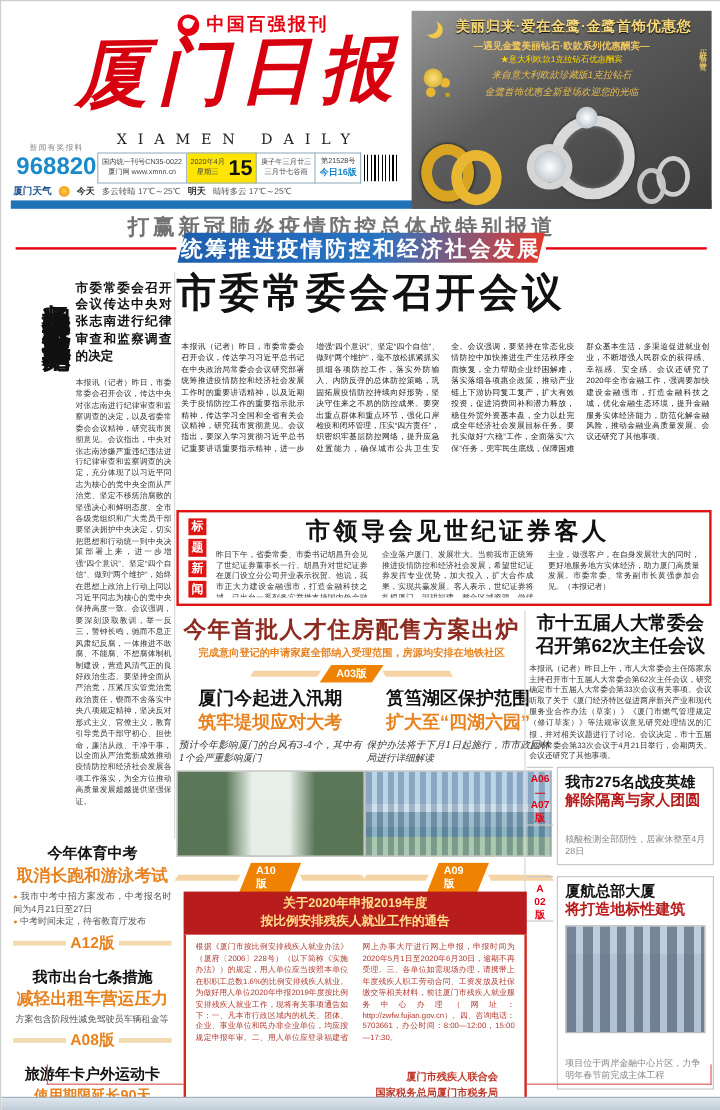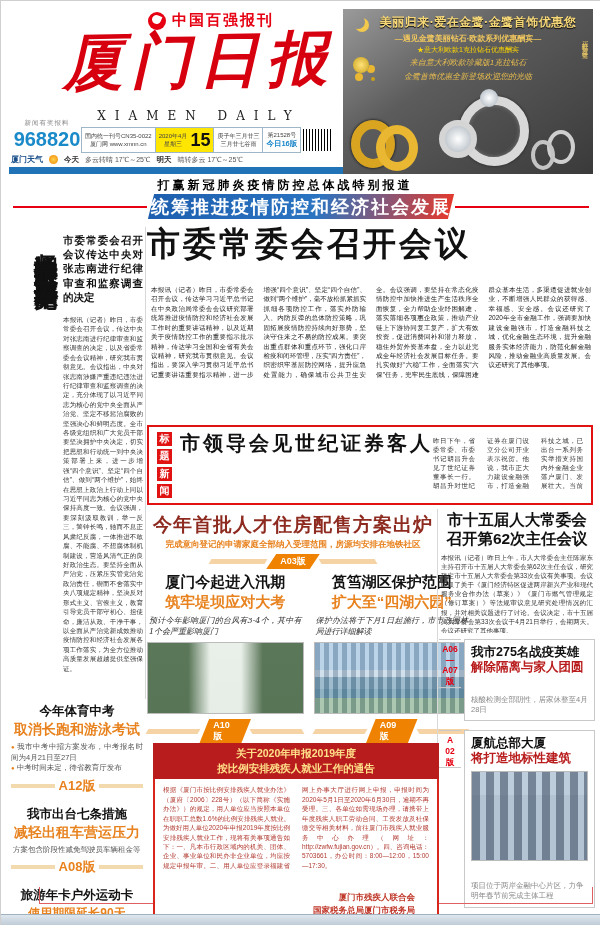--- a/index.html
+++ b/index.html
@@ -38,51 +38,51 @@
   .ad-vtext{position:absolute;right:4px;top:26px;writing-mode:vertical-rl;font-size:6.5px;color:#e8c766;letter-spacing:2px;}
   .ring-big{position:absolute;right:64px;bottom:8px;width:52px;height:52px;border-radius:50%;border:9px solid #d9d9d9;box-shadow:inset 0 0 4px #777,0 0 3px #222;}
   .ring-big::after{content:"";position:absolute;left:12px;top:-16px;width:18px;height:18px;border-radius:50%;background:radial-gradient(circle,#fff,#bfc8cf 70%,#8a949c);}
   .ring-s1{position:absolute;right:18px;bottom:10px;width:20px;height:26px;border-radius:50%;border:4px solid #cfcfcf;}
   .ring-s2{position:absolute;right:38px;bottom:4px;width:16px;height:22px;border-radius:50%;border:4px solid #c4c4c4;}
   .gold-hoops{position:absolute;left:8px;bottom:6px;width:26px;height:30px;border-radius:50%;border:9px solid #d9a520;box-shadow:0 0 3px #000;}
   .gold-hoops::after{content:"";position:absolute;left:16px;top:-4px;width:24px;height:28px;border-radius:50%;border:9px solid #e9b732;}
   .pendant{position:absolute;left:96px;bottom:16px;width:26px;height:26px;border-radius:50%;border:6px solid #d5d5d5;background:radial-gradient(circle,#fff,#aab4bc);}
   .ad-flower{position:absolute;left:10px;top:48px;width:16px;height:16px;border-radius:50%;background:radial-gradient(circle,#ffe27a,#caa11a);box-shadow:10px 4px 0 -4px #e9b732,-2px 12px 0 -4px #e9b732,12px 14px 0 -6px #caa11a;}
   
-  .banner-l1{left:0;top:176px;width:568px;text-align:center;color:#000000;font-size:12px;font-weight:800;letter-spacing:3px;}
+  .banner-l1{left:0;top:176px;width:568px;text-align:center;color:#737373;font-size:18px;font-weight:800;letter-spacing:3px;}
   .banner-line{top:205px;height:2px;background:#e60012;}
   .banner-band{left:150px;top:193px;width:300px;height:25px;background:linear-gradient(90deg,#1d5fae,#2a74c2 55%,#e23a2e);transform:skewX(-14deg);display:flex;align-items:center;justify-content:center;}
   .banner-band span{transform:skewX(14deg);color:#fff;font-size:18px;font-weight:900;letter-spacing:2px;white-space:nowrap;}
   
   .main-hl{left:146px;top:221px;width:446px;font-size:33px;font-weight:900;color:#111;letter-spacing:3px;white-space:nowrap;}
   .main-sub{left:146px;top:262px;width:446px;text-align:center;font-size:14px;font-weight:700;color:#333;letter-spacing:1px;white-space:nowrap;}
   .main-body{left:150px;top:284px;width:440px;height:136px;column-count:4;column-gap:10px;font-size:6.5px;line-height:1.45;color:#222;text-align:justify;overflow:hidden;}
   .vrule{width:1px;background:#d8d8d8;}
   
   .vhead{left:12px;top:234px;width:46px;height:458px;writing-mode:vertical-rl;text-align:left;font-size:24px;font-weight:900;color:#111;line-height:1.05;letter-spacing:1px;}
   .vhead .gap{display:inline-block;margin-top:14px;}
   .left-lead{left:62px;top:232px;width:80px;font-size:10.5px;font-weight:800;color:#111;line-height:1.35;text-align:justify;}
   .left-body{left:62px;top:314px;width:80px;height:378px;font-size:6.5px;line-height:1.45;color:#333;text-align:justify;overflow:hidden;}
   
   .redbox{left:146px;top:424px;width:446px;height:80px;border:2px solid #e11212;background:#fff;display:flex;padding:5px 8px;box-sizing:border-box;gap:8px;}
   .rb-labels{display:flex;flex-direction:column;gap:3px;}
   .rb-labels i{width:15px;height:15px;background:#e11212;color:#fff;font-style:normal;font-size:10px;font-weight:800;display:flex;align-items:center;justify-content:center;}
-  .rb-content{flex:1;display:flex;flex-direction:row;}
+  .rb-content{flex:1;display:flex;flex-direction:column;}
   .rb-title{text-align:center;font-size:20px;font-weight:900;color:#111;letter-spacing:3px;line-height:1.1;}
   .rb-body{margin-top:4px;column-count:3;column-gap:12px;font-size:6.5px;line-height:1.4;color:#333;text-align:justify;overflow:hidden;flex:1;}
   
   .housing-t{left:146px;top:511px;width:292px;text-align:center;font-size:19px;font-weight:900;color:#8e2b20;letter-spacing:1px;white-space:nowrap;}
   .housing-s{left:146px;top:538px;width:292px;text-align:center;font-size:8.5px;font-weight:700;color:#e8821e;white-space:nowrap;}
   .ribbon-row{display:flex;align-items:center;justify-content:center;gap:0;}
   .ribbon-wing{height:5px;background:#f5d3a4;width:56px;}
   .ribbon-wing.l{transform:skewX(-30deg);}
   .ribbon-wing.r{transform:skewX(30deg);}
   .ribbon-tag{background:#ef8200;color:#fff;font-size:9px;font-weight:800;padding:1px 14px;clip-path:polygon(10px 0,100% 0,calc(100% - 10px) 100%,0 100%);}
   .housing-ribbon{left:146px;top:553px;width:292px;}
-  .midcols{left:146px;top:572px;width:292px;display:flex;gap:10px;}
+  .midcols{left:146px;top:572px;width:292px;display:flex;}
   .midcol{flex:1;}
   .midcol .t1{text-align:center;font-size:15px;font-weight:900;color:#111;white-space:nowrap;}
   .midcol .t2{text-align:center;font-size:15px;font-weight:900;color:#e8821e;margin-top:1px;white-space:nowrap;}
   .midcol .note{font-family:"DejaVu Serif",serif;font-style:italic;font-size:8px;color:#333;line-height:1.35;text-align:justify;margin:4px 2px;}
   .photo{height:70px;border:1px solid #bbb;}
   .photo-dam{background:linear-gradient(90deg,rgba(86,115,84,.95) 0 26%,rgba(236,242,236,.95) 40% 60%,rgba(86,115,84,.95) 74% 100%),linear-gradient(180deg,#b9c7b5,#7d957a);}
   .photo-lake{background:repeating-linear-gradient(90deg,rgba(120,140,160,.55) 0 5px,rgba(210,222,232,.55) 5px 9px),linear-gradient(180deg,#9fc8e8 0 38%,#cfe3f0 38% 48%,#5f93ac 48% 66%,#3f7f96 66% 78%,#7fae6f 78% 100%);}
   .mid-badge{margin-top:5px;}
   
   .npc-t{left:440px;top:509px;width:152px;text-align:center;font-size:15.5px;font-weight:900;color:#111;line-height:1.25;white-space:nowrap;}

